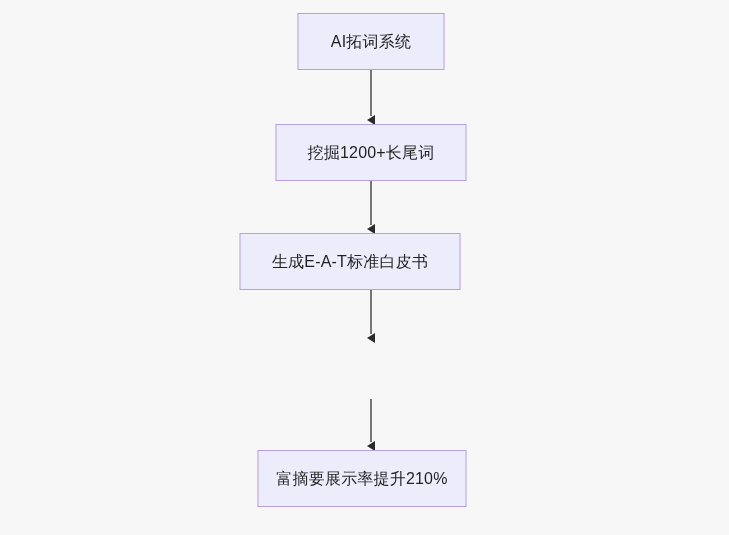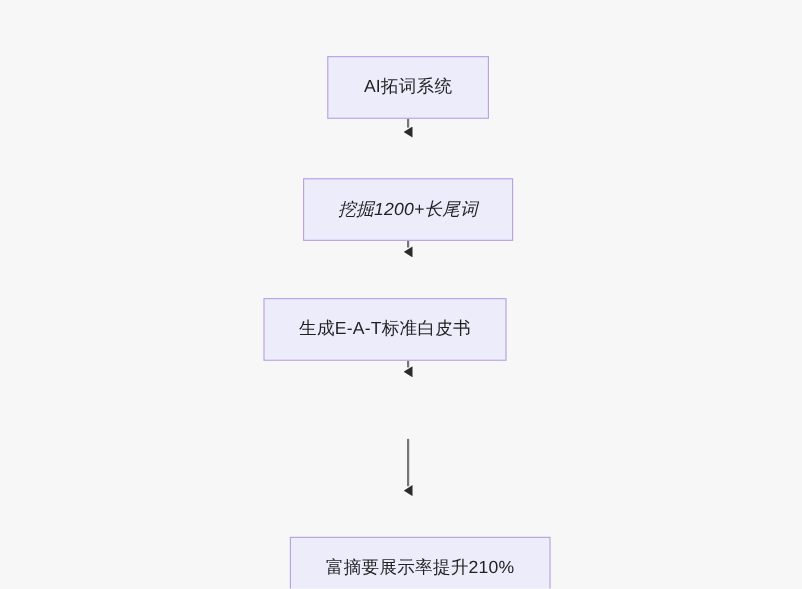--- a/index.html
+++ b/index.html
@@ -29,34 +29,33 @@
   .node {
     position: absolute;
     box-sizing: border-box;
     background: #ececfb;
     border: 1.5px solid #b8a0e0;
     display: flex;
     align-items: center;
     justify-content: center;
     height: 57px;
     transform: translateX(-50%);
-    margin-top: 38px;
   }
   .node-label {
     font-size: 16px;
     line-height: 1;
     color: #1f2020;
     white-space: nowrap;
     letter-spacing: 0.2px;
   }
   #node-1 { left: 371px; top: 13px;  width: 147px; }
-  #node-2 { left: 371px; top: 124px; width: 191px; font-style: italic; }
+  #node-2 { left: 371px; top: 124px; width: 191px; }
   #node-3 { left: 350px; top: 233px; width: 221px; }
   #node-4 { left: 371px; top: 342px; width: 215px; }
-  #node-5 { left: 382px; top: 450px; width: 237px; }
+  #node-5 { left: 362px; top: 450px; width: 209px; }
 </style>
 </head>
 <body>
 
 <div id="flow-canvas">
 
   <svg class="edge-layer" viewBox="0 0 729 535" width="729" height="535" xmlns="http://www.w3.org/2000/svg">
     <defs>
       <marker id="arrowhead" markerWidth="10" markerHeight="8" refX="1" refY="4" orient="auto" markerUnits="userSpaceOnUse">
         <path d="M0,0 L10,0 L5,8 z" fill="#2b2b2b"></path>

